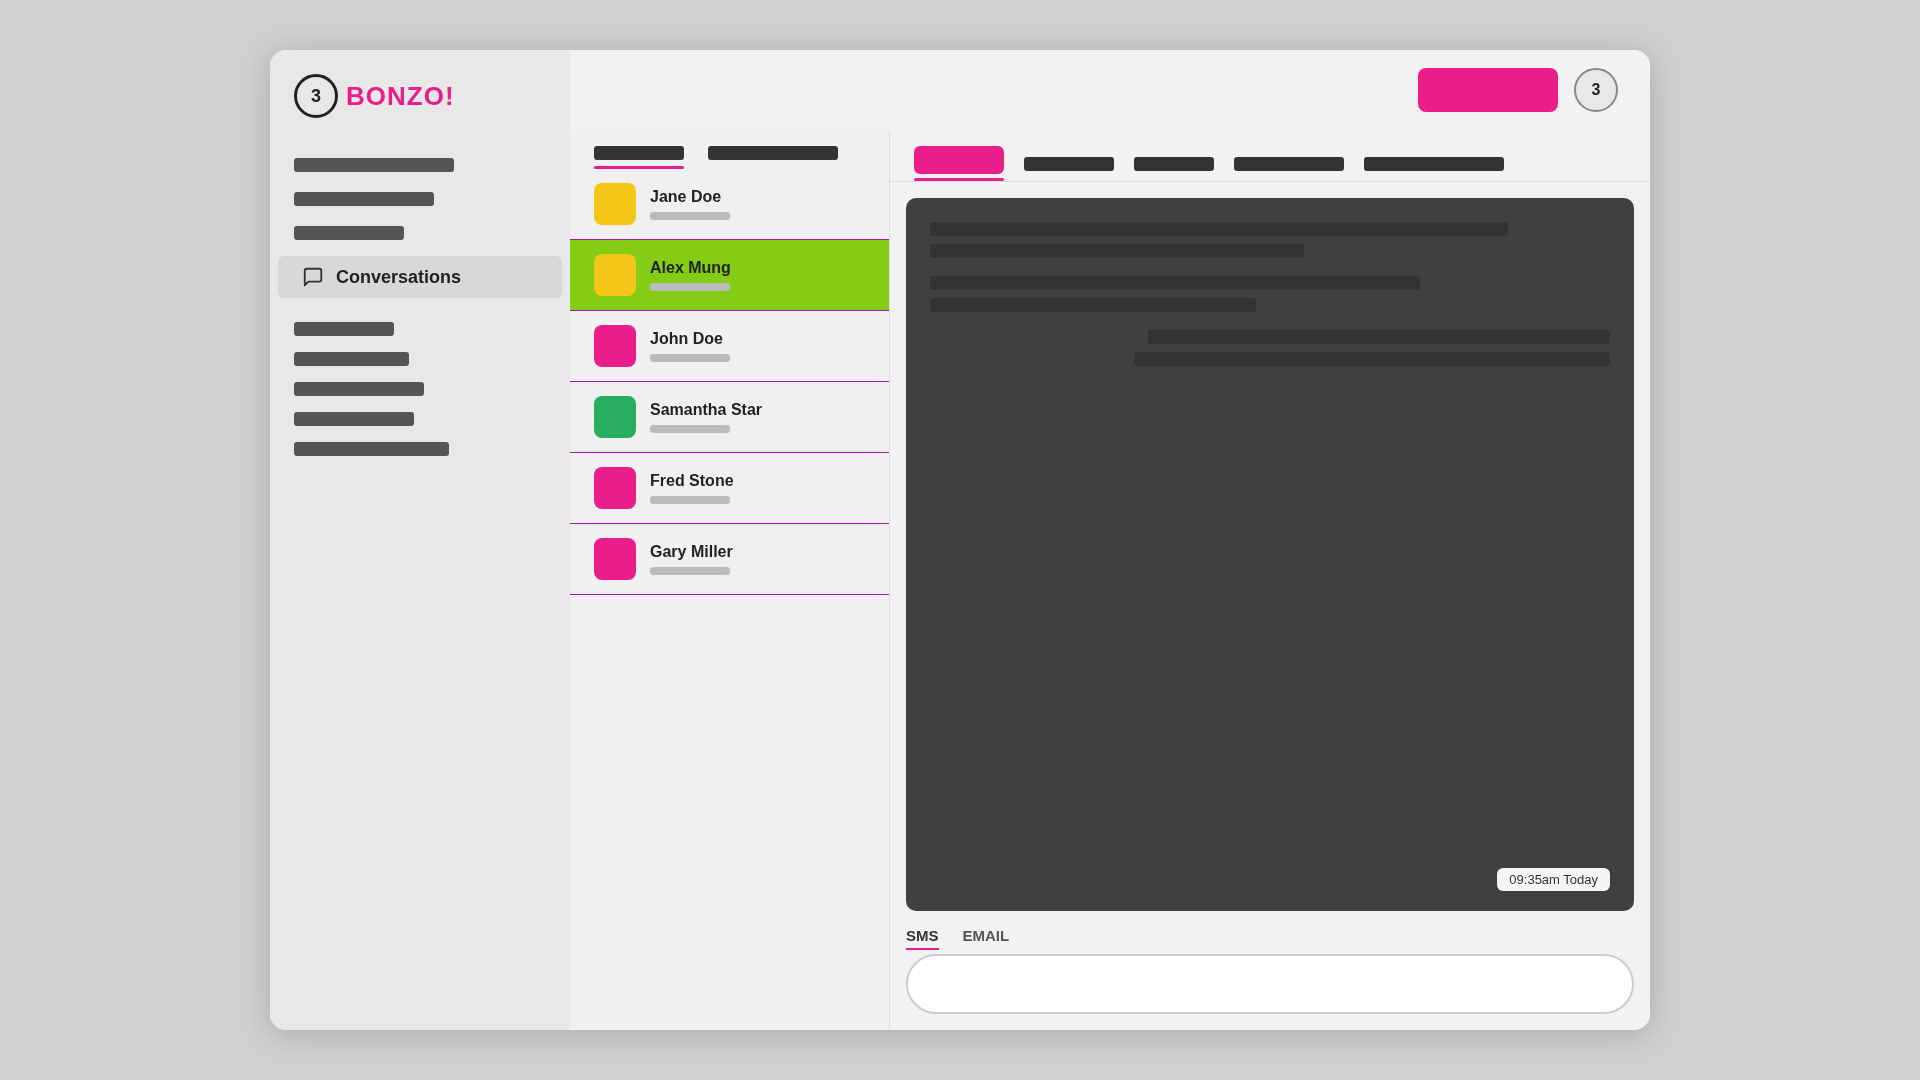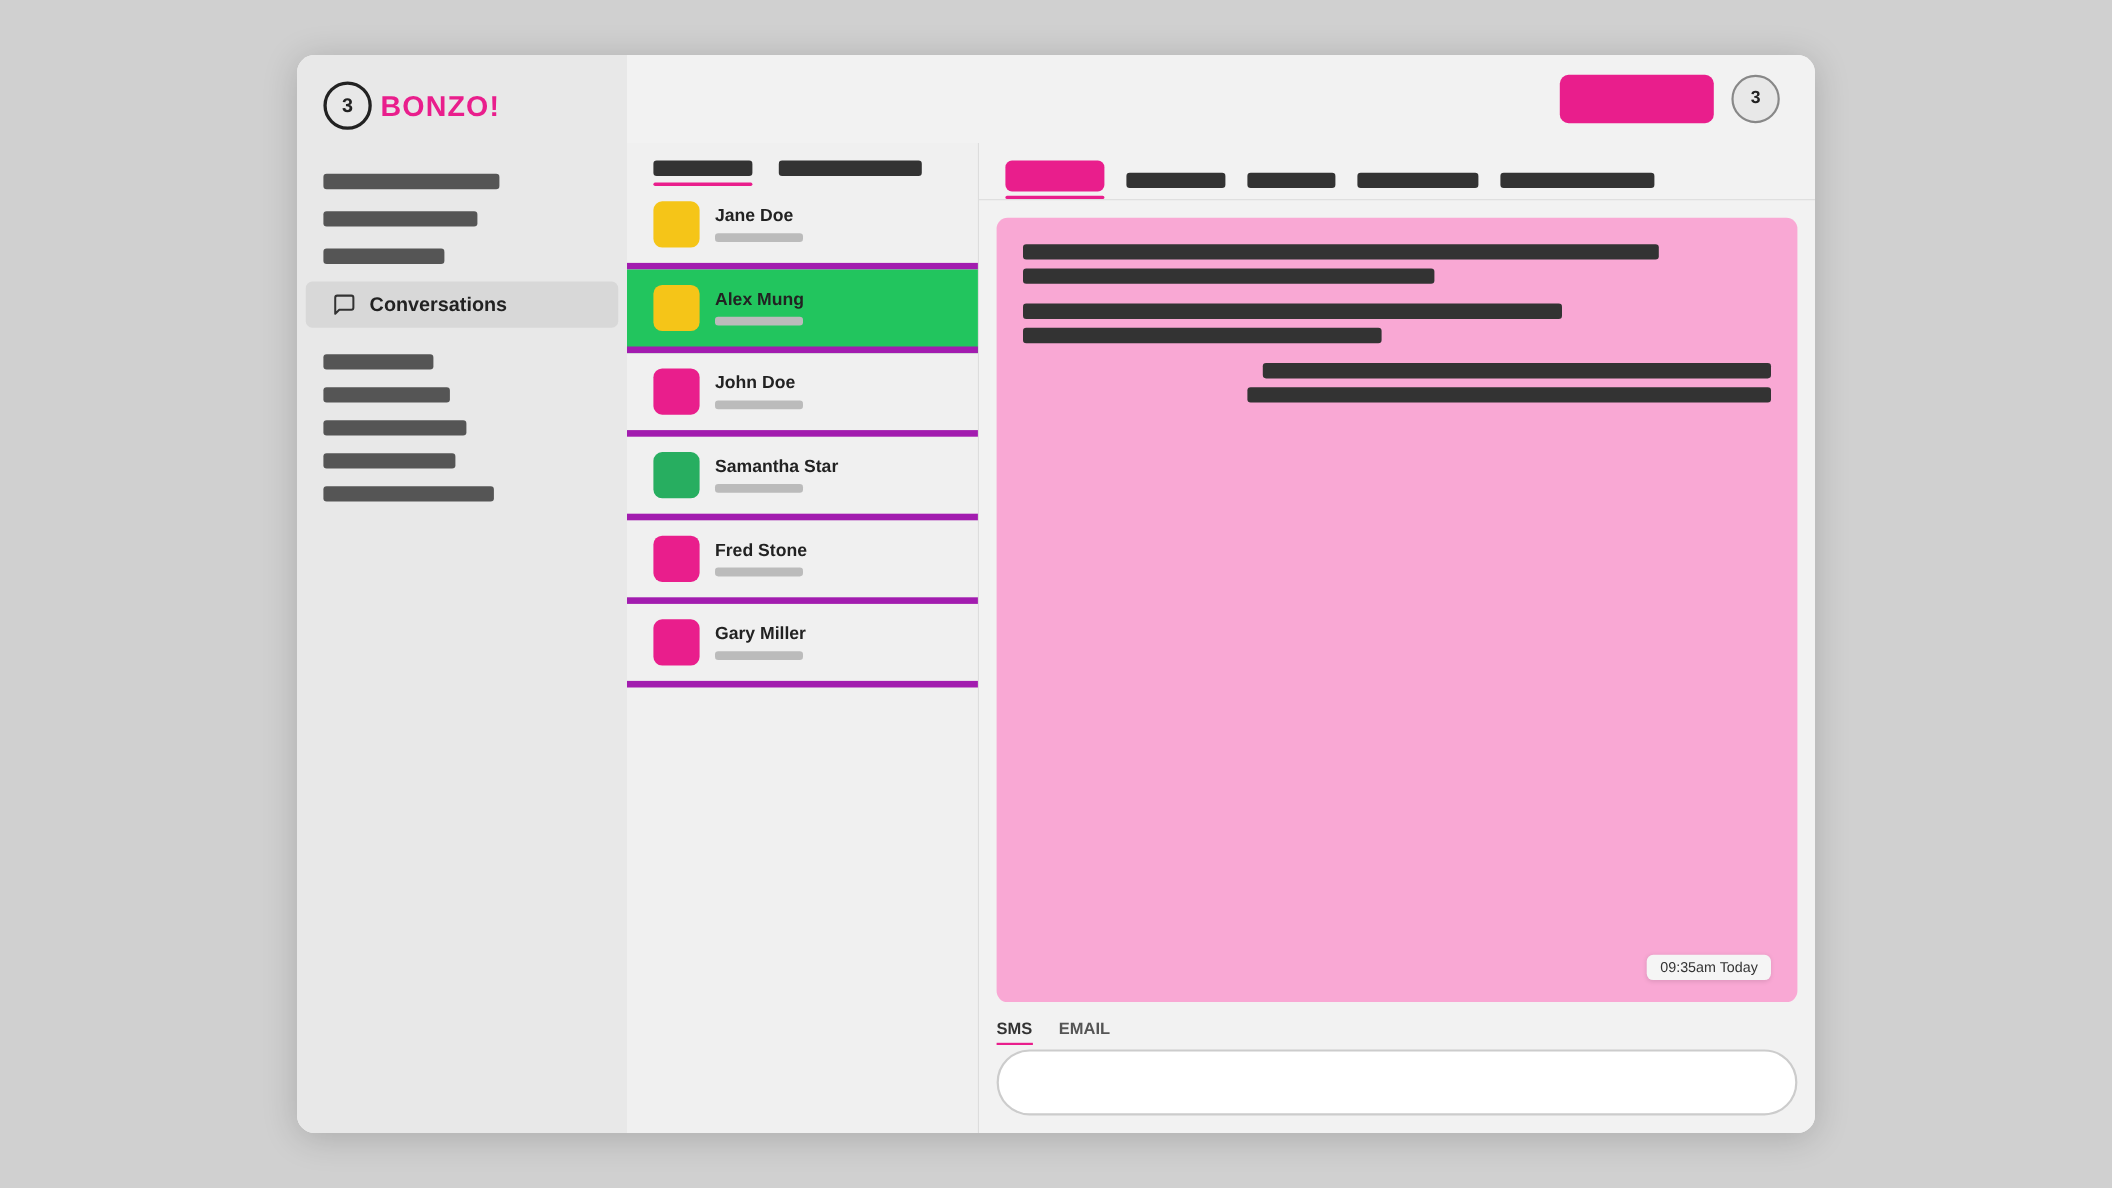--- a/index.html
+++ b/index.html
@@ -190,23 +190,23 @@
     .contact-list {
       flex: 1;
       overflow-y: auto;
     }
     .contact-item {
       display: flex;
       align-items: center;
       gap: 14px;
       padding: 14px 24px;
       cursor: pointer;
-      border-bottom: 6px solid #a21caf;
-    }
-    .contact-item.selected { background: #22c55e; }
+      border-bottom: 1px solid #a21caf;
+    }
+    .contact-item.selected { background: #84cc16; }
 
     .contact-avatar {
       width: 42px;
       height: 42px;
       border-radius: 8px;
       flex-shrink: 0;
     }
     .avatar-yellow { background: #f5c518; }
     .avatar-pink { background: #e91e8c; }
     .avatar-green { background: #27ae60; }
@@ -262,21 +262,21 @@
       height: 3px;
       background: #e91e8c;
       width: 90px;
       border-radius: 2px;
       margin-top: 4px;
     }
 
     
     .message-area {
       flex: 1;
-      background: #f9a8d4;
+      background: #404040;
       margin: 16px;
       border-radius: 10px;
       padding: 24px;
       display: flex;
       flex-direction: column;
       gap: 18px;
       overflow-y: auto;
       position: relative;
     }
 

